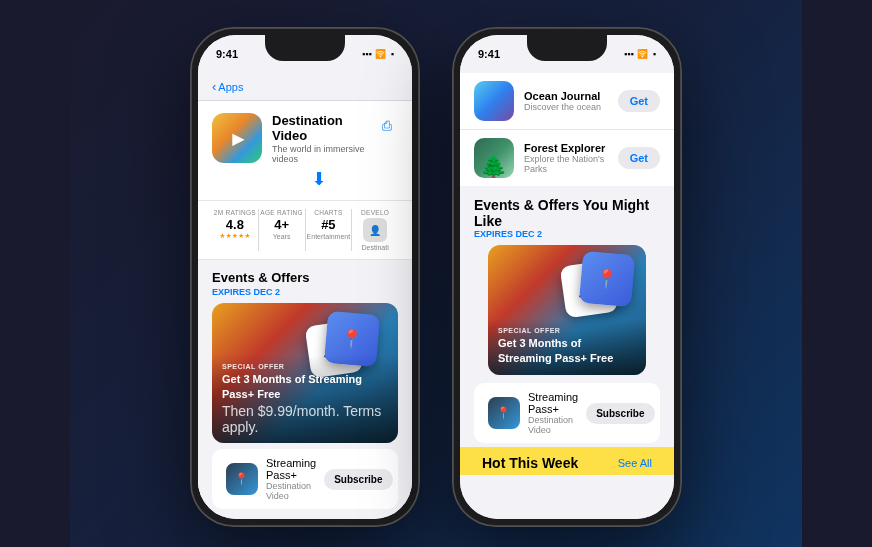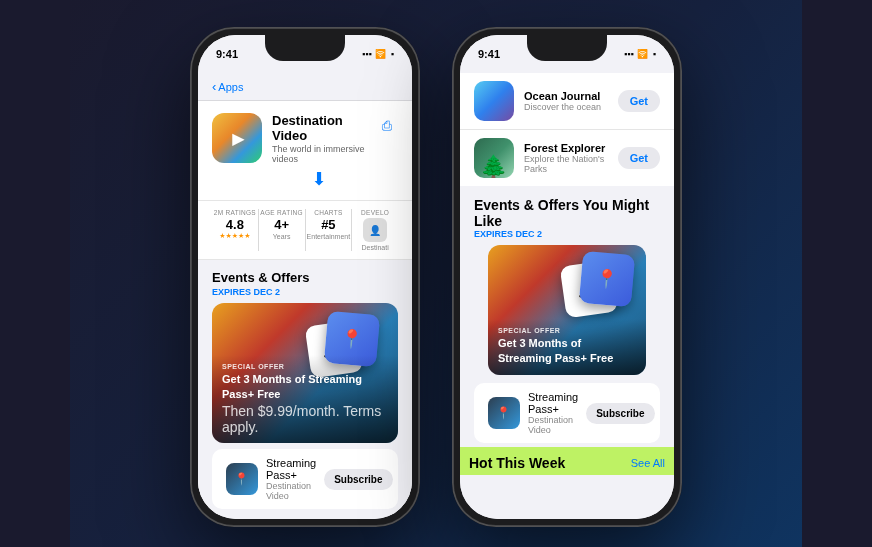--- a/index.html
+++ b/index.html
@@ -334,25 +334,25 @@
       background: linear-gradient(transparent, rgba(0,0,0,0.65));
     }
     .p2-streaming-row {
       background: white;
       padding: 8px 14px;
       display: flex;
       align-items: center;
       gap: 8px;
     }
     .hot-section {
-      padding: 8px 9px 4px;
+      padding: 8px 22px 4px;
       display: flex;
       align-items: center;
       justify-content: space-between;
-      background: #bef264;
+      background: #fde047;
       gap: 28px;
     }
     .hot-title { font-size: 14px; font-weight: 700; color: #000; }
     .see-all { font-size: 11px; color: #007aff; }
 
     .cloud-icon {
       font-size: 18px;
       color: #007aff;
       display: block;
       text-align: center;

